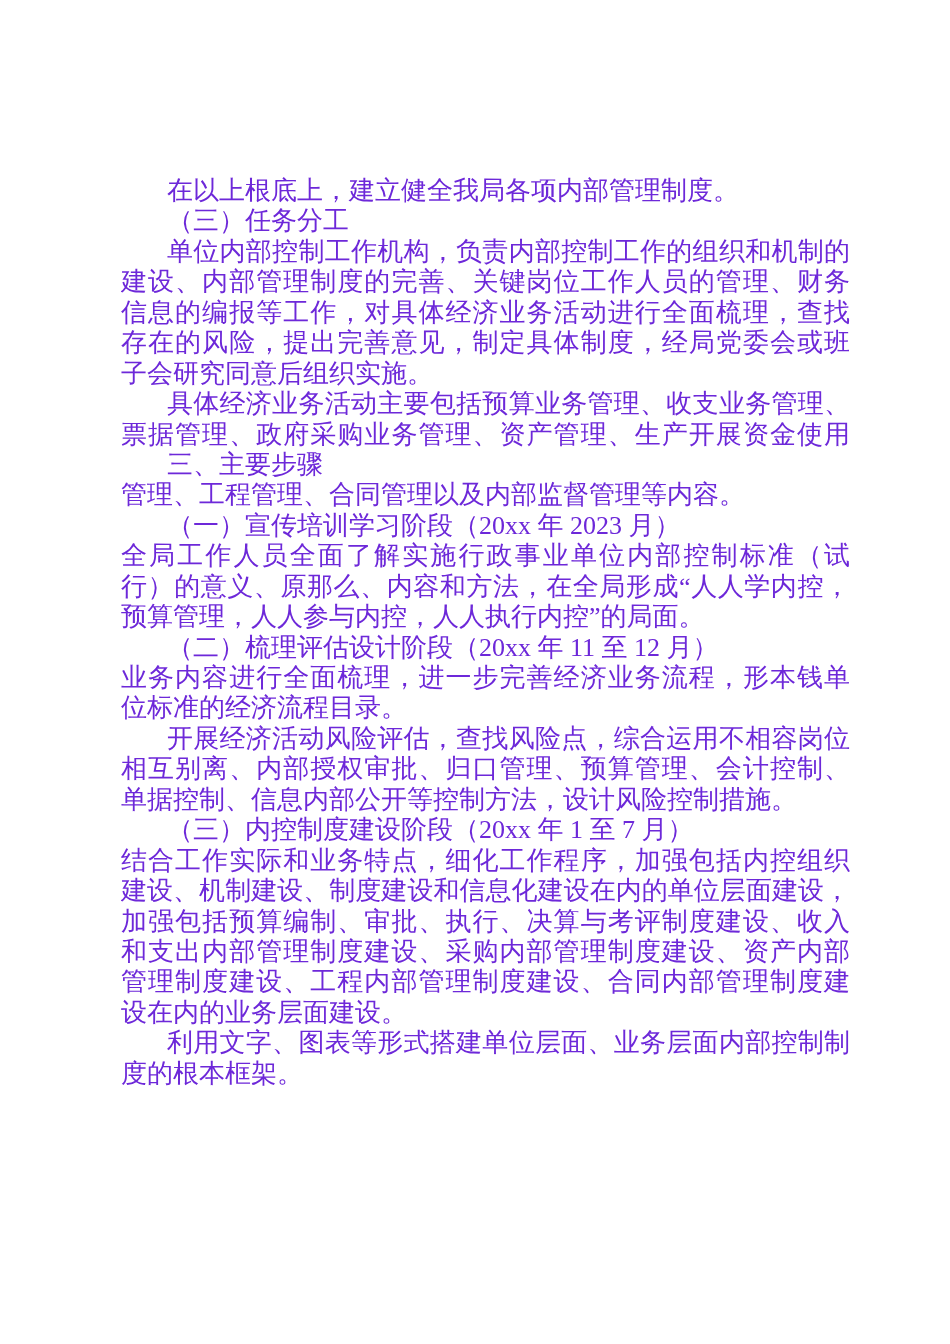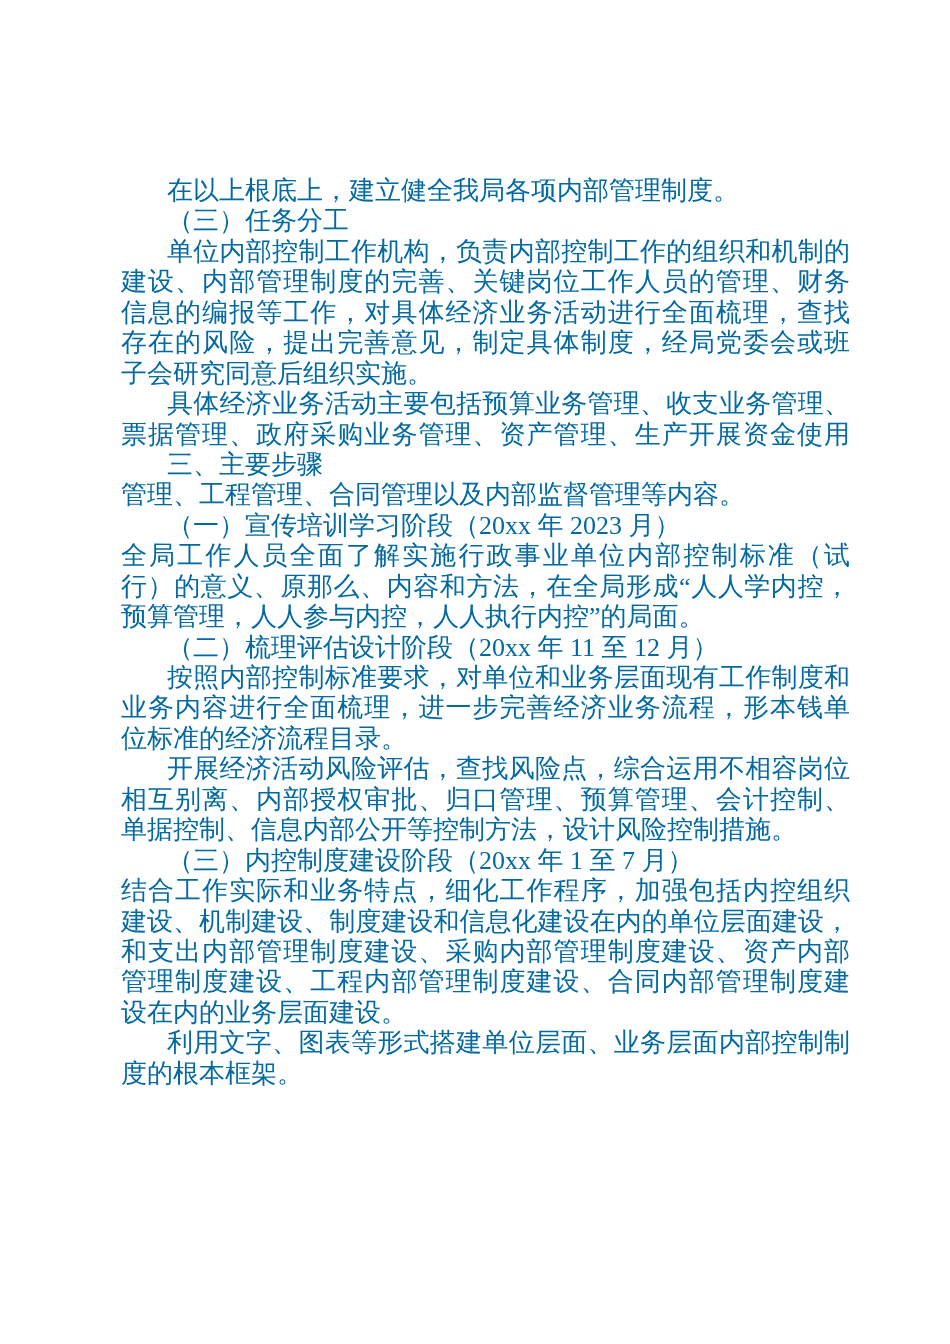--- a/index.html
+++ b/index.html
@@ -37,45 +37,45 @@
     text-indent: 46px;
   }
   .text-line.para-end {
     text-align-last: left;
   }
 </style>
 </head>
 <body>
 
 <div class="page" style="background: rgb(255, 255, 255);">
-  <div class="doc-body" style="color: #0369a1;">
+  <div class="doc-body" style="color: #6d28d9;">
       <div class="text-line indent para-end">在以上根底上，建立健全我局各项内部管理制度。</div>
       <div class="text-line indent para-end">（三）任务分工</div>
       <div class="text-line indent">单位内部控制工作机构，负责内部控制工作的组织和机制的</div>
       <div class="text-line">建设、内部管理制度的完善、关键岗位工作人员的管理、财务</div>
       <div class="text-line">信息的编报等工作，对具体经济业务活动进行全面梳理，查找</div>
       <div class="text-line">存在的风险，提出完善意见，制定具体制度，经局党委会或班</div>
       <div class="text-line para-end">子会研究同意后组织实施。</div>
       <div class="text-line indent">具体经济业务活动主要包括预算业务管理、收支业务管理、</div>
       <div class="text-line">票据管理、政府采购业务管理、资产管理、生产开展资金使用</div>
       <div class="text-line indent para-end">三、主要步骤</div>
       <div class="text-line para-end">管理、工程管理、合同管理以及内部监督管理等内容。</div>
       <div class="text-line indent para-end">（一）宣传培训学习阶段（20xx 年 2023 月）</div>
       <div class="text-line">全局工作人员全面了解实施行政事业单位内部控制标准（试</div>
       <div class="text-line">行）的意义、原那么、内容和方法，在全局形成“人人学内控，</div>
       <div class="text-line para-end">预算管理，人人参与内控，人人执行内控”的局面。</div>
       <div class="text-line indent para-end">（二）梳理评估设计阶段（20xx 年 11 至 12 月）</div>
-      <div class="text-line indent">按照内部控制标准要求，对单位和业务层面现有工作制度和</div>
       <div class="text-line">业务内容进行全面梳理，进一步完善经济业务流程，形本钱单</div>
       <div class="text-line para-end">位标准的经济流程目录。</div>
       <div class="text-line indent">开展经济活动风险评估，查找风险点，综合运用不相容岗位</div>
       <div class="text-line">相互别离、内部授权审批、归口管理、预算管理、会计控制、</div>
       <div class="text-line para-end">单据控制、信息内部公开等控制方法，设计风险控制措施。</div>
       <div class="text-line indent para-end">（三）内控制度建设阶段（20xx 年 1 至 7 月）</div>
       <div class="text-line">结合工作实际和业务特点，细化工作程序，加强包括内控组织</div>
       <div class="text-line">建设、机制建设、制度建设和信息化建设在内的单位层面建设，</div>
+      <div class="text-line">加强包括预算编制、审批、执行、决算与考评制度建设、收入</div>
       <div class="text-line">和支出内部管理制度建设、采购内部管理制度建设、资产内部</div>
       <div class="text-line">管理制度建设、工程内部管理制度建设、合同内部管理制度建</div>
       <div class="text-line para-end">设在内的业务层面建设。</div>
       <div class="text-line indent">利用文字、图表等形式搭建单位层面、业务层面内部控制制</div>
       <div class="text-line para-end">度的根本框架。</div>
     </div>
 </div>
 
 </body></html>

